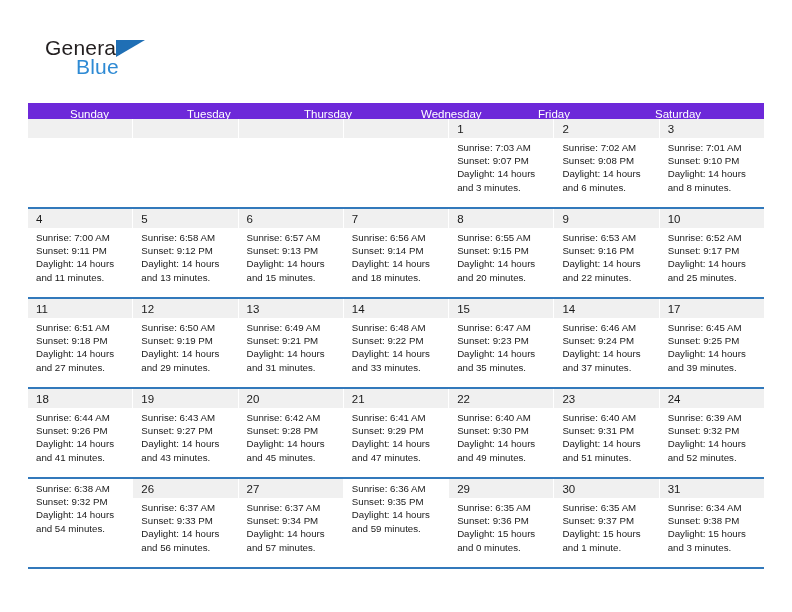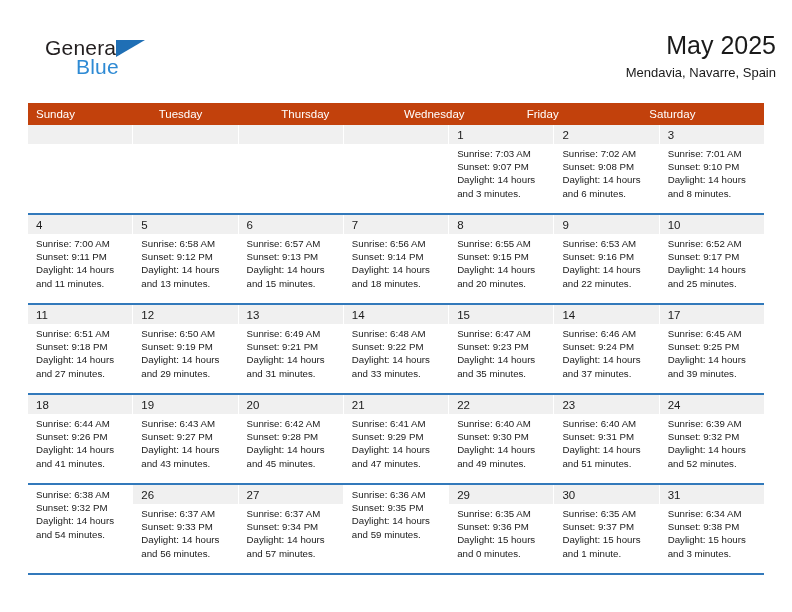--- a/index.html
+++ b/index.html
@@ -85,22 +85,23 @@
 
   
   .calendar {
     position: absolute;
     left: 28px;
     top: 103px;
     width: 736px;
   }
   .dow-row {
     display: flex;
-    background: #c2410c;
-    height: 22px;
+    background: #6d28d9;
+    height: 16px;
+    padding-left: 34px;
   }
   .dow {
     flex: 1 1 0;
     color: #ffffff;
     font-size: 11.5px;
     line-height: 22px;
     padding-left: 8px;
     box-sizing: border-box;
     white-space: nowrap;
   }
@@ -159,24 +160,20 @@
 <div class="page">
 
   <div class="header">
 
     <div class="logo">
       <span class="logo-general">General</span>
       <span class="logo-tri"></span>
       <span class="logo-blue">Blue</span>
     </div>
 
-    <div class="title-block">
-      <div class="cal-title">May 2025</div>
-      <div class="cal-sub">Mendavia, Navarre, Spain</div>
-    </div>
 
   </div>
 
   <div class="calendar">
     <div class="dow-row" id="dow-row">
         <div class="dow">Sunday</div>
         <div class="dow">Tuesday</div>
         <div class="dow">Thursday</div>
         <div class="dow">Wednesday</div>
         <div class="dow">Friday</div>

